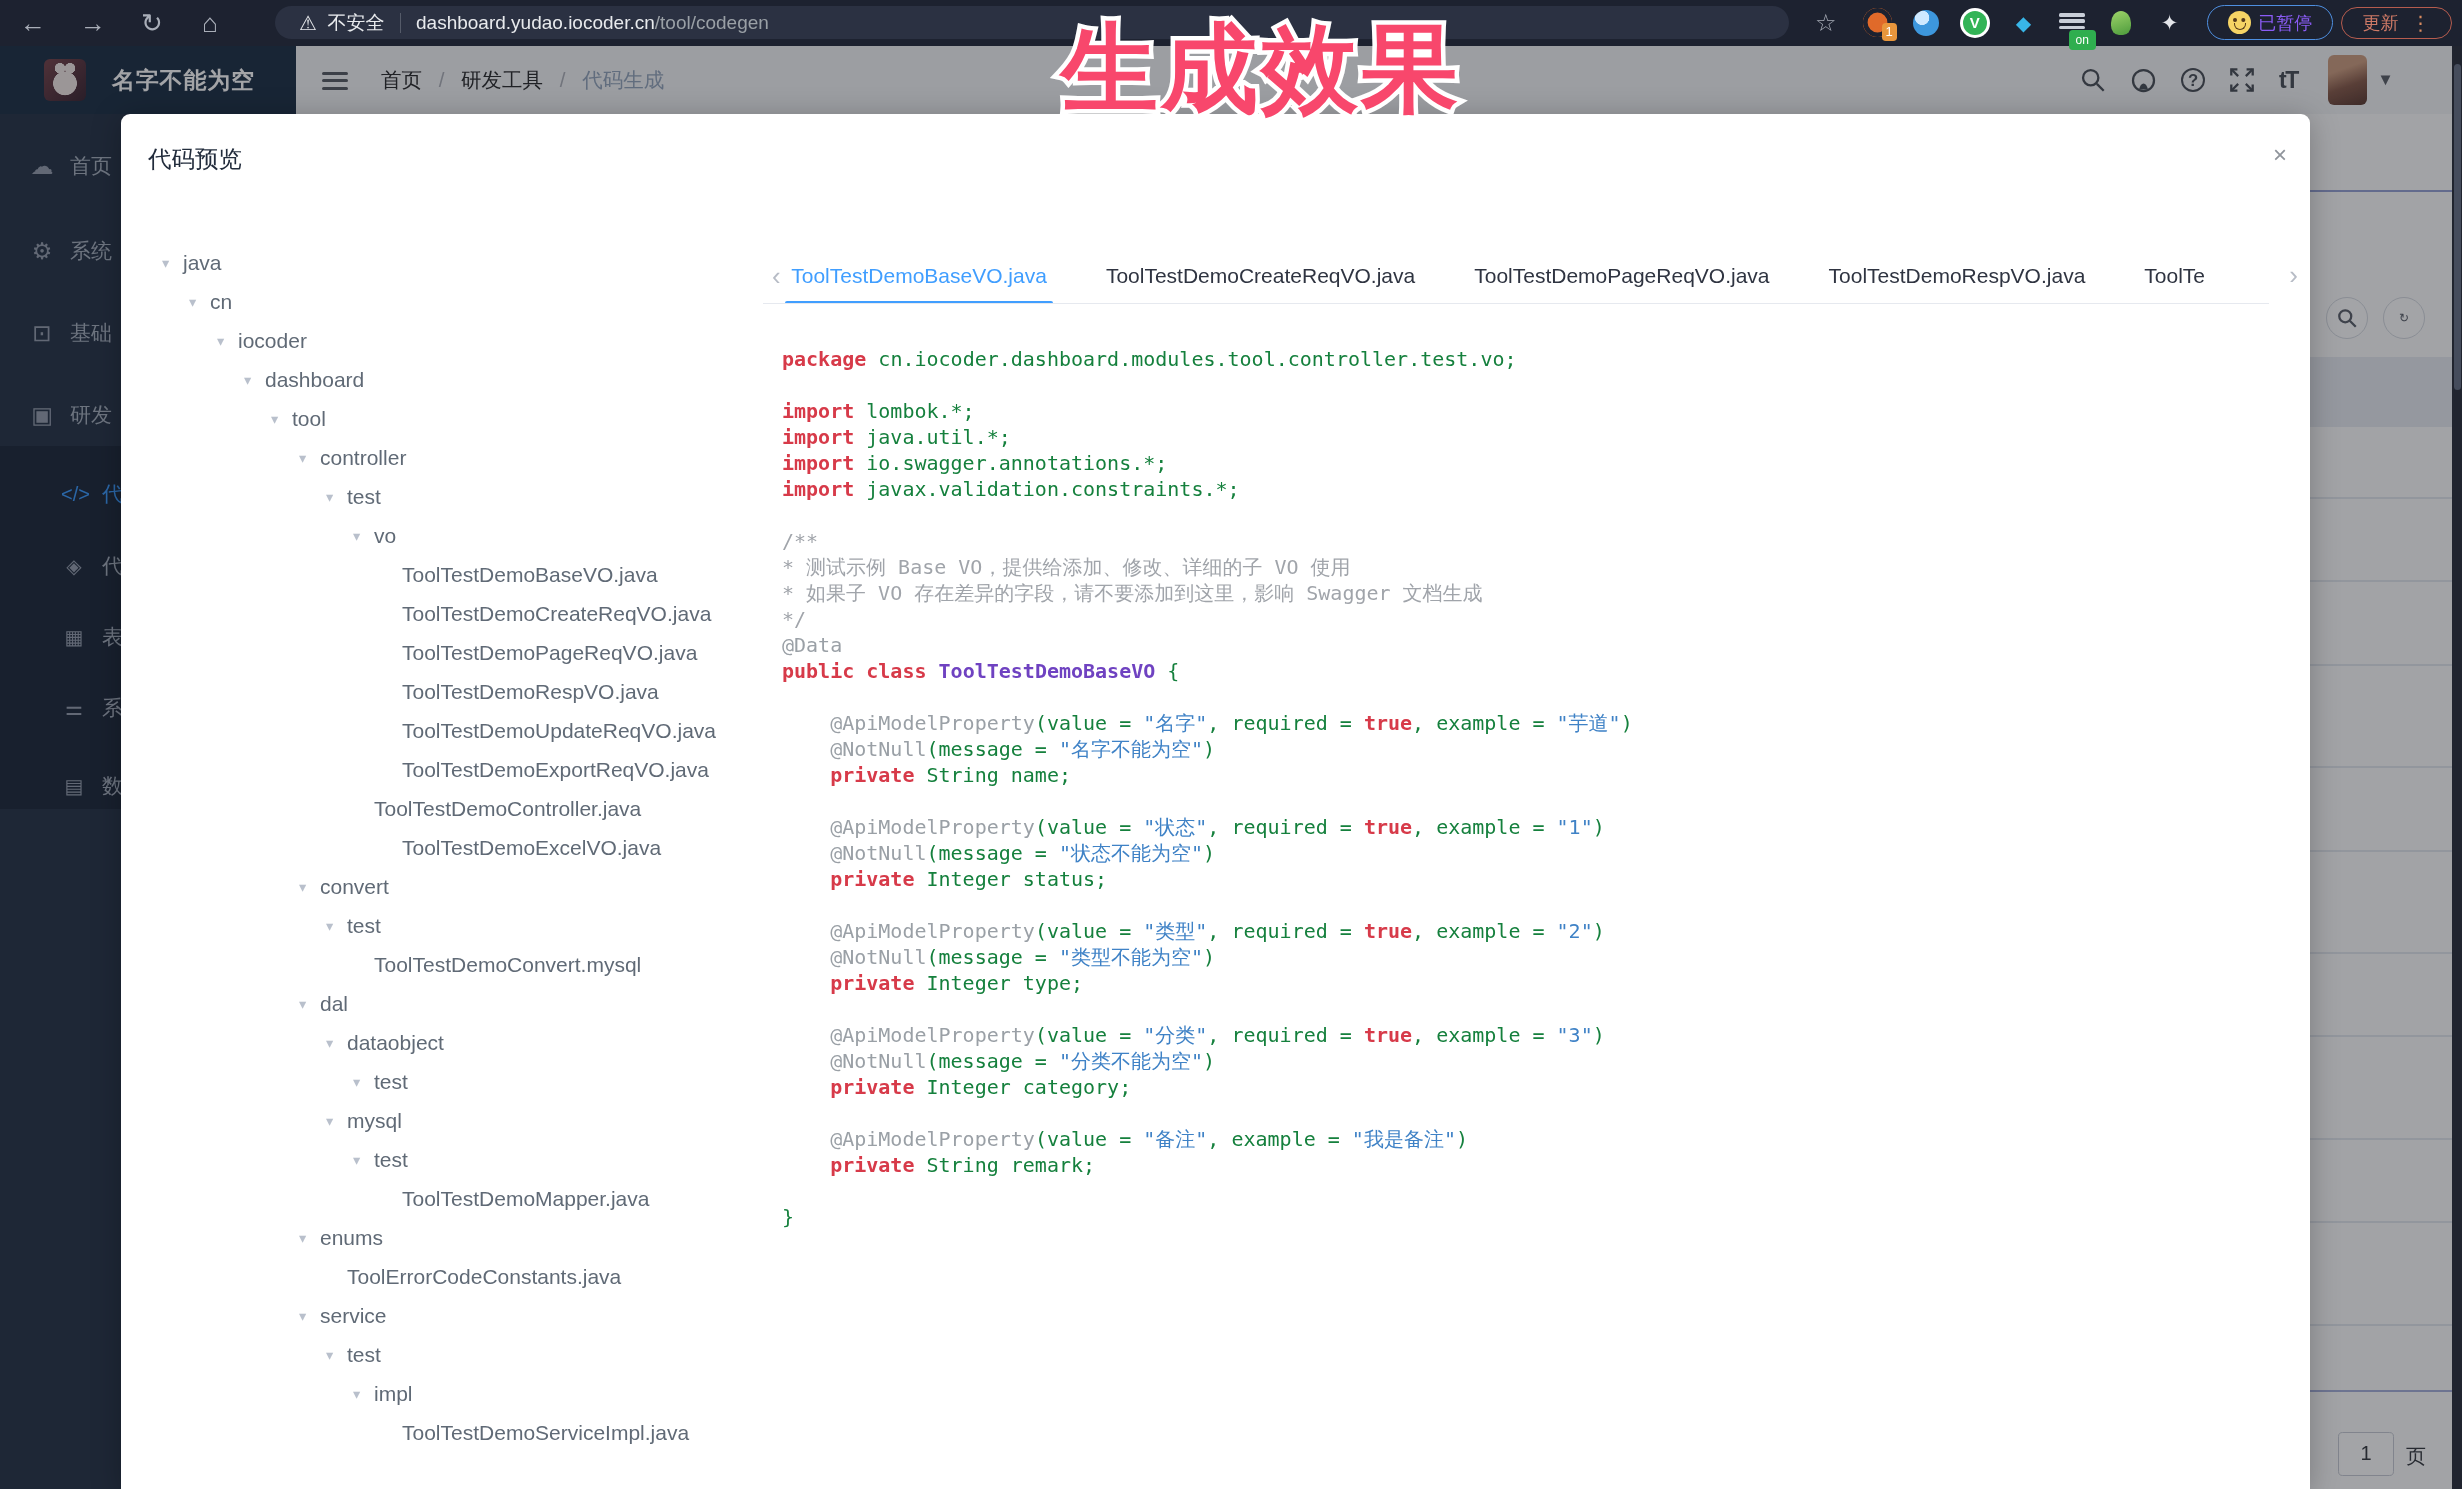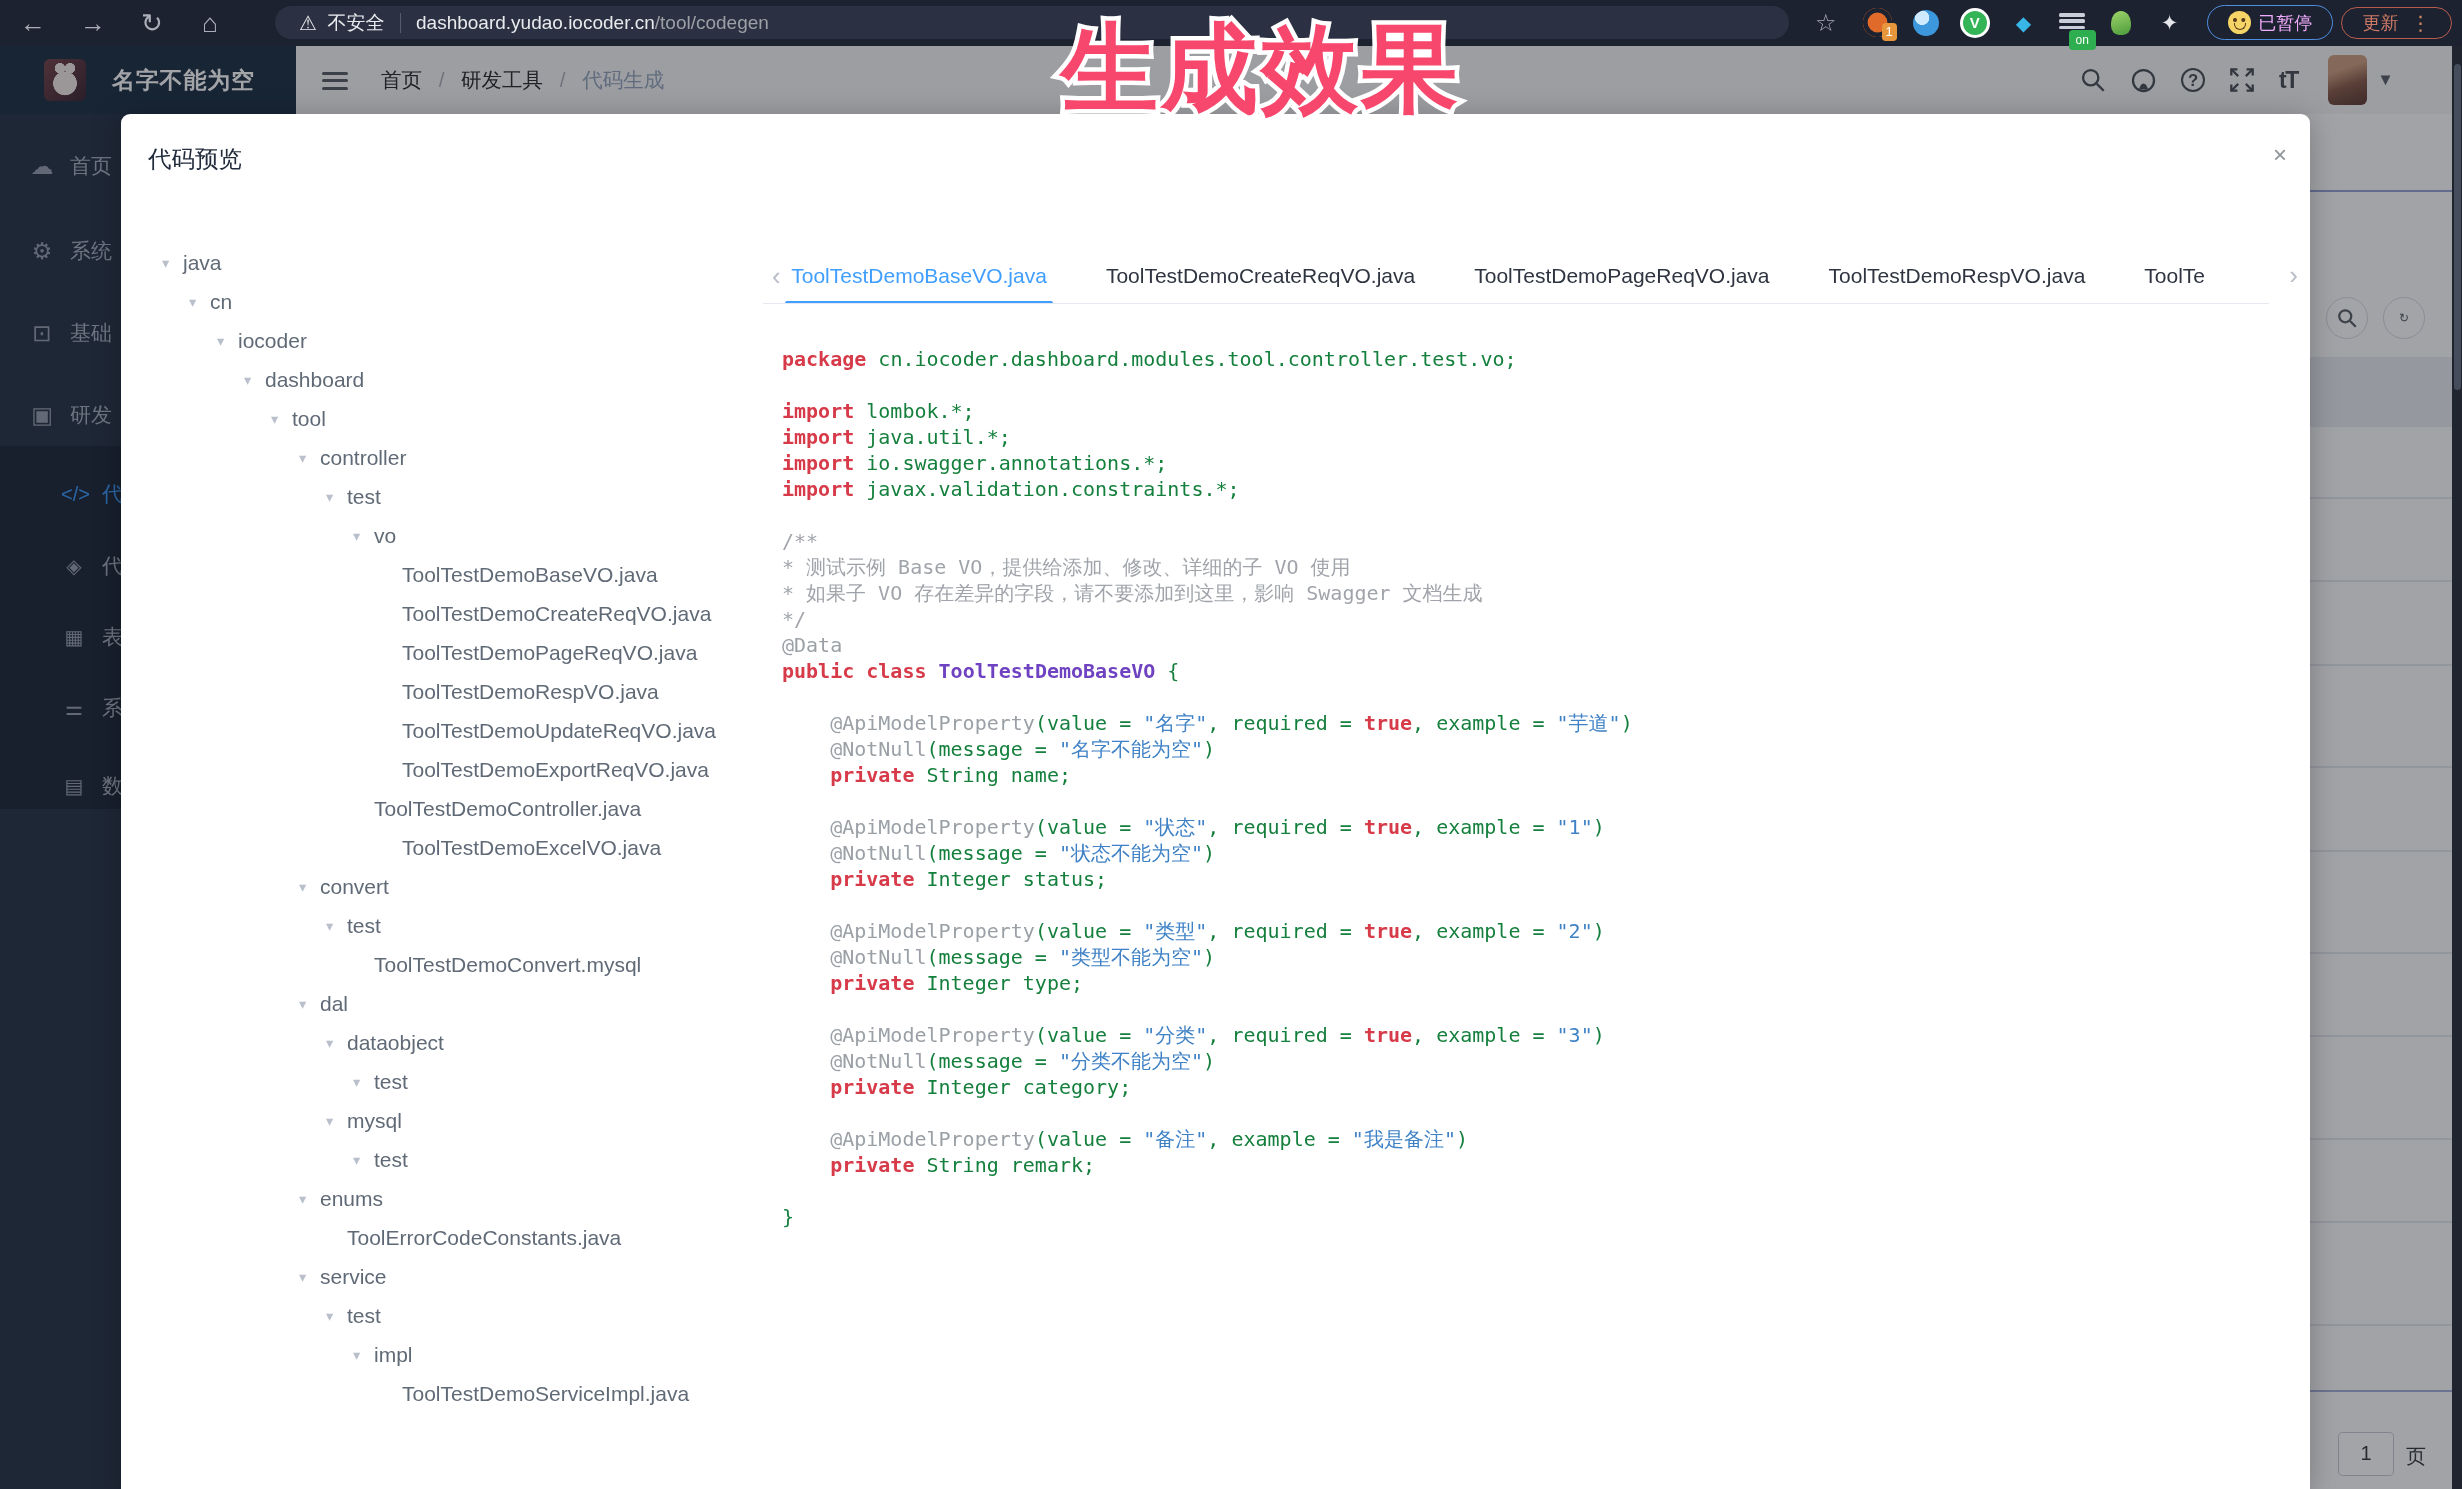--- a/index.html
+++ b/index.html
@@ -34,21 +34,21 @@
   .ext-diamond { color:#38b6e8; font-size:20px; }
   .ext-list { position:relative; width:26px; height:23px; }
   .ext-list b { display:block; height:3.8px; background:#c9ced8; margin:2.3px 0; border-radius:1.5px; }
   .badge-on { position:absolute; right:-6px; bottom:-9px; width:27px; height:20px;
     background:#2fae4f; color:#fff; border-radius:3.8px; font-size:12px; text-align:center; line-height:20px; }
   .ext-plant { width:20px; height:24px; border-radius:50% 50% 40% 40%;
     background:linear-gradient(160deg,#9fd46a,#4c9b3c); }
   .ext-puzzle { color:#e4e6ea; font-size:21px; }
   .pill-paused { position:absolute; left:2207px; top:5.3px; width:126px; height:35px;
     border:1.5px solid #4e8fe0; border-radius:18px; display:flex; align-items:center;
-    justify-content:center; gap:7.6px; color:#f0abfc; font-size:18px; }
+    justify-content:center; gap:7.6px; color:#8b5cf6; font-size:18px; }
   .face { width:23px; height:23px; border-radius:50%; background:#f6d465; position:relative; }
   .face::before { content:""; position:absolute; left:5.3px; top:6.8px; width:3.8px; height:3.8px;
     border-radius:50%; background:#54391b; box-shadow:8.3px 0 0 #54391b; }
   .face::after { content:""; position:absolute; left:6px; top:11.4px; width:10.6px; height:6px;
     border:1.5px solid #54391b; border-top:none; border-radius:0 0 7.6px 7.6px; }
   .pill-update { position:absolute; left:2341px; top:6.8px; width:111px; height:32px;
     border:1.5px solid #b65c4e; border-radius:16px; display:flex; align-items:center;
     justify-content:center; gap:12px; color:#cf7a66; font-size:18px; }
   .pill-update .dots { font-size:20px; color:#d98b5f; }
 
@@ -359,20 +359,24 @@
           <span>test</span>
         </div>
         <div class="tree-row" style="padding-left: 176px;">
           <span class="caret">▾</span>
           <span>mysql</span>
         </div>
         <div class="tree-row" style="padding-left: 203px;">
           <span class="caret">▾</span>
           <span>test</span>
         </div>
+        <div class="tree-row" style="padding-left: 231px;">
+          <span class="caret"></span>
+          <span>ToolTestDemoMapper.java</span>
+        </div>
         <div class="tree-row" style="padding-left: 149px;">
           <span class="caret">▾</span>
           <span>enums</span>
         </div>
         <div class="tree-row" style="padding-left: 176px;">
           <span class="caret"></span>
           <span>ToolErrorCodeConstants.java</span>
         </div>
         <div class="tree-row" style="padding-left: 149px;">
           <span class="caret">▾</span>

